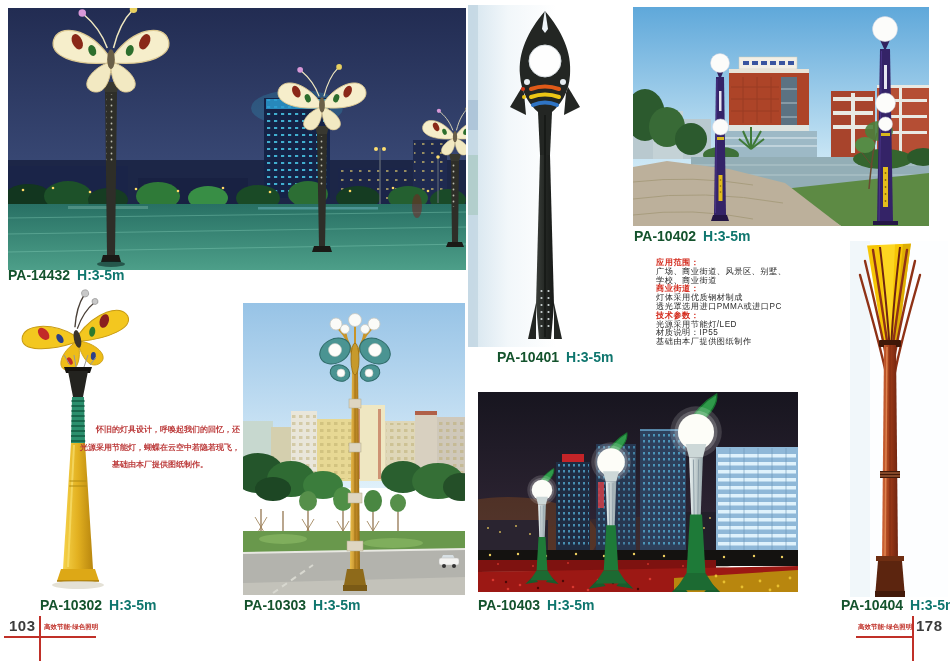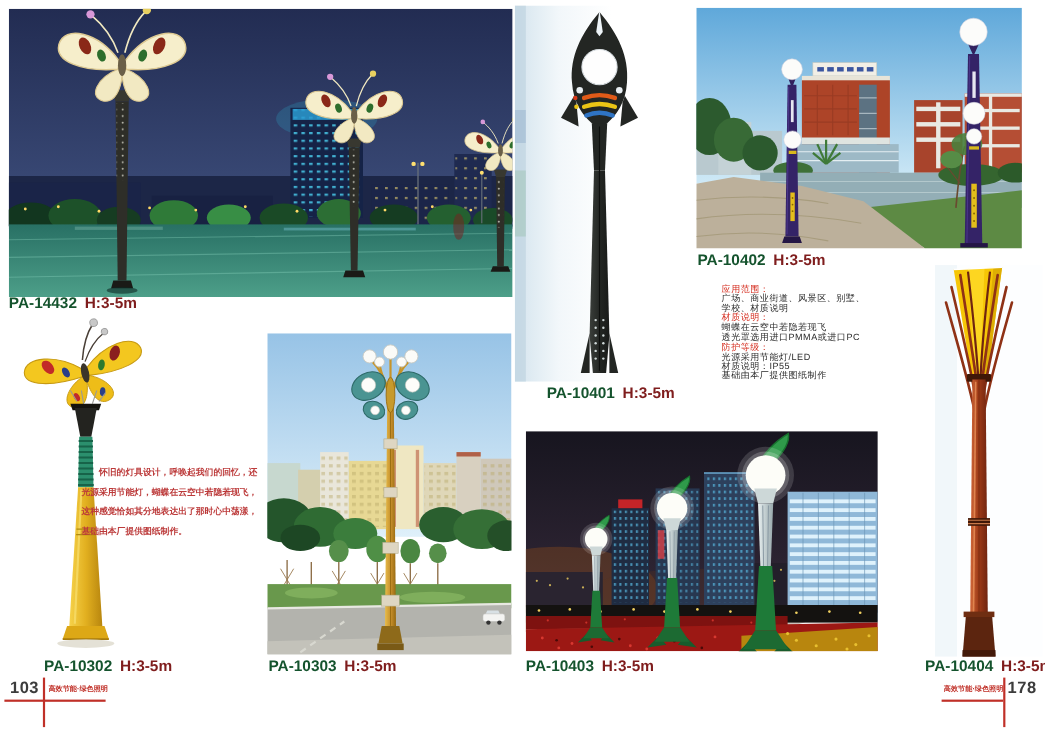--- a/index.html
+++ b/index.html
@@ -2,28 +2,28 @@
 <html><head>
 <meta charset="utf-8">
 <style>
   html,body{margin:0;padding:0;background:#ffffff;}
   .page{position:relative;width:950px;height:666px;background:#fff;overflow:hidden;
         font-family:"Liberation Sans",sans-serif;}
   figure{margin:0;padding:0;position:absolute;}
   figure svg{display:block;width:100%;height:100%;}
   .plabel{position:absolute;font-weight:bold;font-size:14px;white-space:nowrap;line-height:14px;}
   .plabel .code{color:#14532d;margin-right:7px;}
-  .plabel .ph{color:#7f1d1d;}
+  .plabel .ph{color:#0f766e;}
   .poem{position:absolute;left:74px;top:421px;width:172px;color:#bc3a3a;
         font-size:8px;line-height:17.5px;font-weight:bold;}
-  .poem div{white-space:nowrap;}
+  .poem div{white-space:nowrap;text-align:center;}
   .poem .indent{padding-left:16px;}
   .specs{position:absolute;left:656px;top:259px;width:178px;font-size:8.2px;
          line-height:8.8px;letter-spacing:.5px;color:#2a2a2a;}
-  .specs .sh{color:#d42a1c;font-weight:normal;}
+  .specs .sh{color:#d42a1c;font-weight:bold;}
   .specs div{white-space:nowrap;}
   .fnum{position:absolute;font-weight:bold;font-size:15px;color:#3c3c3c;letter-spacing:.5px;line-height:16px;}
   .fslogan{position:absolute;font-size:6.5px;font-weight:bold;color:#c03028;white-space:nowrap;line-height:8px;}
   .hline{position:absolute;height:2px;background:#c03028;}
   .vline{position:absolute;width:2px;background:#c03028;}
 </style>
 </head>
 <body>
 
 <div class="page">
@@ -685,32 +685,31 @@
   <div class="plabel" style="left:478px;top:598px">
     <span class="code">PA-10403</span><span class="ph">H:3-5m</span>
   </div>
   <div class="plabel" style="left:841px;top:598px">
     <span class="code">PA-10404</span><span class="ph">H:3-5m</span>
   </div>
 
   <div class="poem">
     <div class="indent">怀旧的灯具设计，呼唤起我们的回忆，还</div>
     <div>光源采用节能灯，蝴蝶在云空中若隐若现飞，</div>
-    <div>这种感觉恰如其分地表达出了那时心中荡漾，</div>
     <div>基础由本厂提供图纸制作。</div>
   </div>
 
   <div class="specs">
     <div class="sh">应用范围：</div>
     <div>广场、商业街道、风景区、别墅、</div>
-    <div>学校、材质说明</div>
-    <div class="sh">材质说明：</div>
-    <div>蝴蝶在云空中若隐若现飞</div>
+    <div>学校、商业街道</div>
+    <div class="sh">商业街道：</div>
+    <div>灯体采用优质钢材制成</div>
     <div>透光罩选用进口PMMA或进口PC</div>
-    <div class="sh">防护等级：</div>
+    <div class="sh">技术参数：</div>
     <div>光源采用节能灯/LED</div>
     <div>材质说明：IP55</div>
     <div>基础由本厂提供图纸制作</div>
   </div>
 
   <div class="fnum" style="left:9px;top:618px">103</div>
   <div class="fslogan" style="left:44px;top:623px">高效节能·绿色照明</div>
   <div class="hline" style="left:4px;top:636px;width:92px"></div>
   <div class="vline" style="left:39px;top:616px;height:45px"></div>
 

